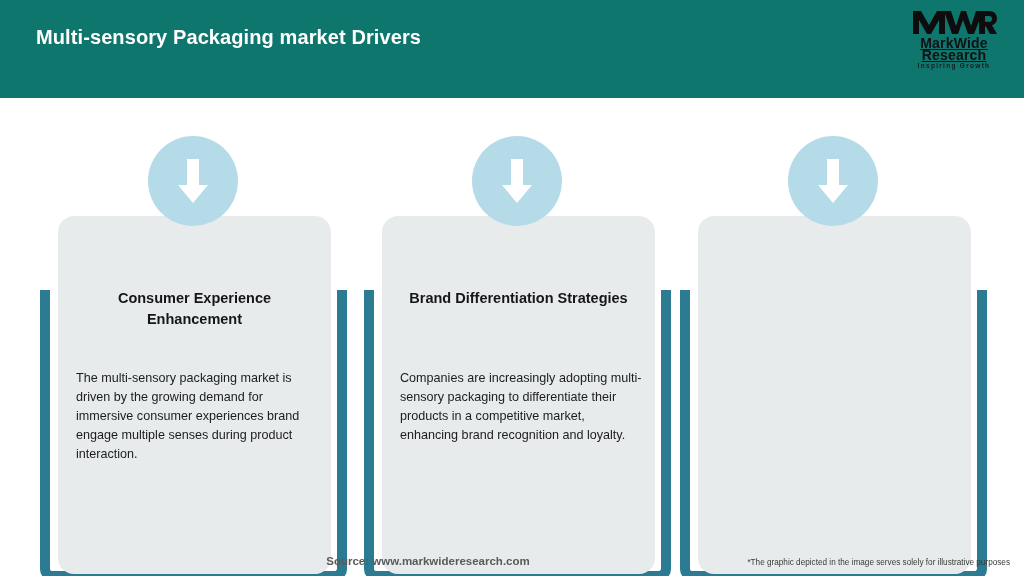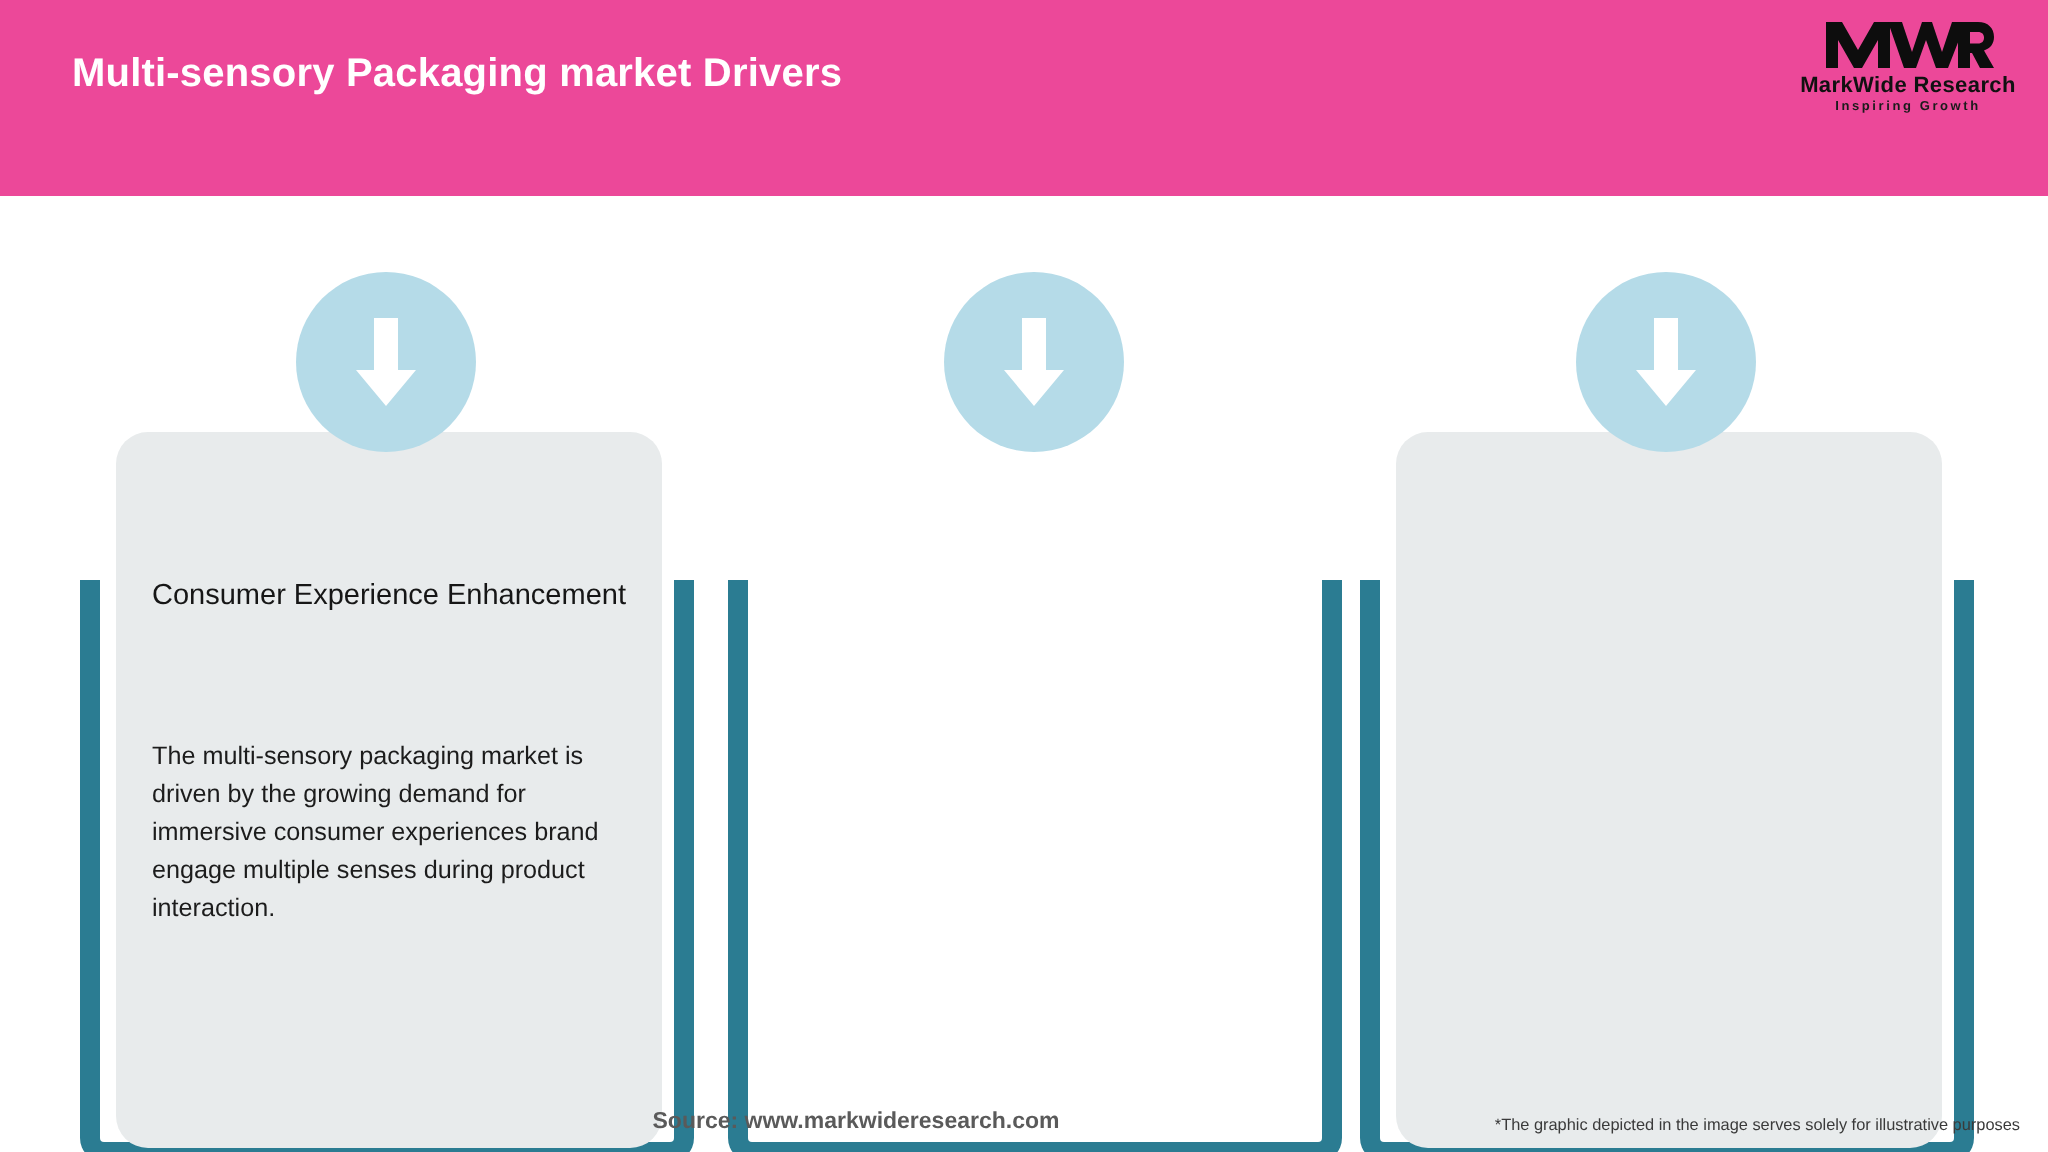--- a/index.html
+++ b/index.html
@@ -16,21 +16,21 @@
     -webkit-font-smoothing: antialiased;
   }
 
   
   .header {
     position: absolute;
     left: 0;
     top: 0;
     width: 1024px;
     height: 98px;
-    background: #ec4899;
+    background: #0f766e;
     box-sizing: border-box;
   }
   .header-title {
     position: absolute;
     left: 36px;
     top: 26px;
     font-size: 20px;
     font-weight: bold;
     color: #ffffff;
     letter-spacing: 0.1px;
@@ -47,26 +47,27 @@
     text-align: center;
   }
   .logo-mark {
     display: block;
     height: 28px;
     line-height: 28px;
   }
   .logo-mark svg { display: block; margin: 0 auto; }
   .logo-name {
     display: block;
-    font-size: 11px;
+    font-size: 14px;
     font-weight: bold;
     color: #111111;
     letter-spacing: 0.2px;
     line-height: 12px;
     margin-top: 1px;
+    text-decoration: underline;
   }
   .logo-tag {
     display: block;
     font-size: 6.5px;
     font-weight: bold;
     color: #1b1b1b;
     letter-spacing: 1.3px;
     line-height: 9px;
   }
 
@@ -131,21 +132,21 @@
     transform: translate(-50%, -50%);
   }
 
   .card-title {
     position: absolute;
     left: 14px;
     top: 72px;
     width: 245px;
     text-align: center;
     font-size: 14.5px;
-    font-weight: normal;
+    font-weight: bold;
     color: #161616;
     line-height: 21px;
   }
   .card-body {
     position: absolute;
     left: 18px;
     top: 153px;
     width: 242px;
     text-align: left;
     font-size: 12.6px;
@@ -205,20 +206,24 @@
     </div>
     <div class="arrow-badge">
       <svg width="34" height="48" viewBox="0 0 34 48" aria-hidden="true">
         <path d="M11 2 L23 2 L23 28 L32 28 L17 46 L2 28 L11 28 Z" fill="#ffffff"></path>
       </svg>
     </div>
   </div>
 
   <div class="card-wrap c2">
     <div class="frame"></div>
+    <div class="card">
+      <div class="card-title">Brand Differentiation Strategies</div>
+      <div class="card-body">Companies are increasingly adopting multi-sensory packaging to differentiate their products in a competitive market, enhancing brand recognition and loyalty.</div>
+    </div>
     <div class="arrow-badge">
       <svg width="34" height="48" viewBox="0 0 34 48" aria-hidden="true">
         <path d="M11 2 L23 2 L23 28 L32 28 L17 46 L2 28 L11 28 Z" fill="#ffffff"></path>
       </svg>
     </div>
   </div>
 
   <div class="card-wrap c3">
     <div class="frame"></div>
     <div class="card">

